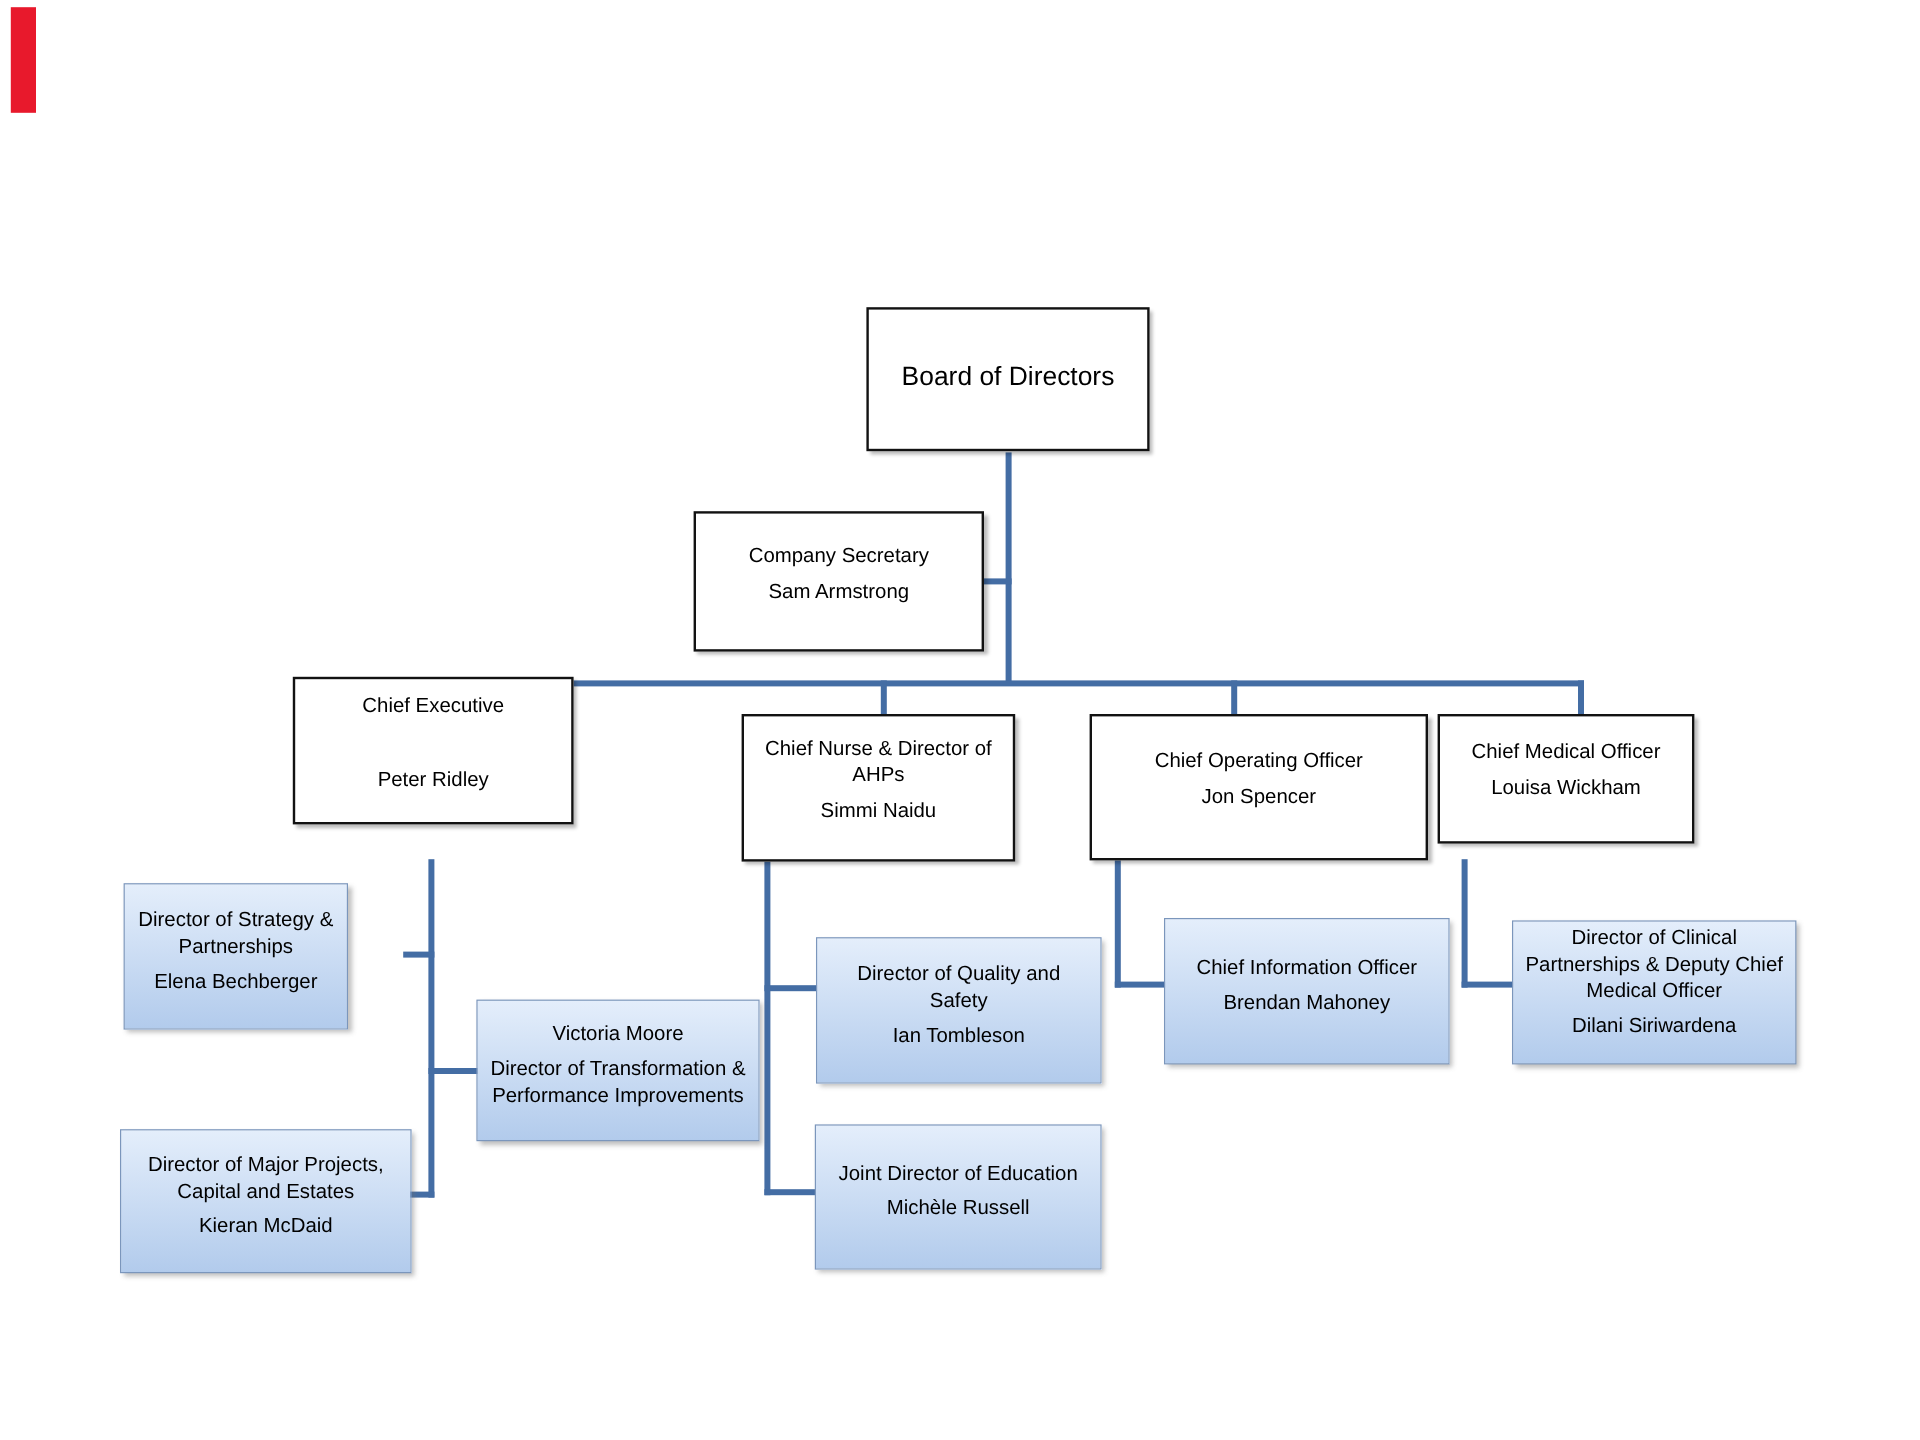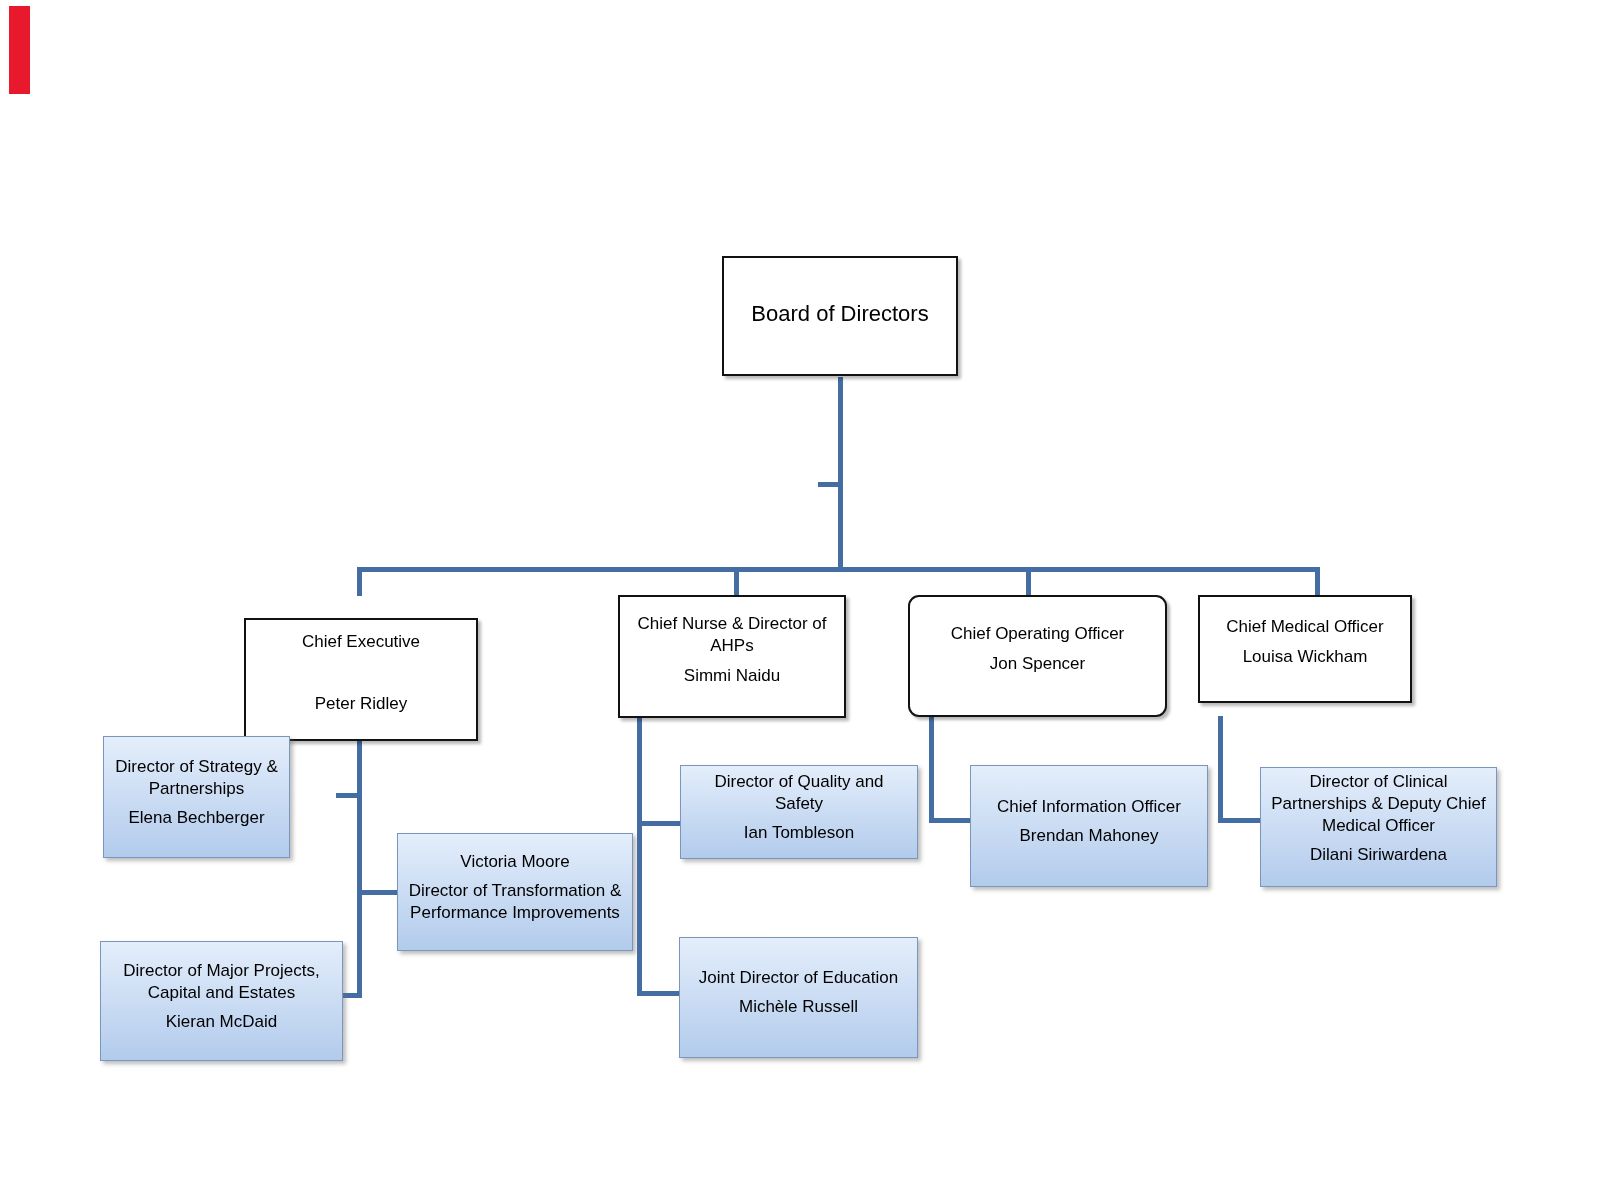--- a/index.html
+++ b/index.html
@@ -71,33 +71,37 @@
   <div class="line v" style="left:929px; top:716px; height:107px;"></div>
   <div class="line h" style="left:929px; top:818px; width:42px;"></div>
 
   <div class="line v" style="left:1218px; top:716px; height:107px;"></div>
   <div class="line h" style="left:1218px; top:818px; width:43px;"></div>
 
   <div class="box white board" style="left:722px; top:256px; width:236px; height:120px;">
     <div class="board-title">Board of Directors</div>
   </div>
 
+  <div class="box white" style="left:578px; top:426px; width:242px; height:117px;">
+    <div class="role">Company Secretary</div>
+    <div class="name">Sam Armstrong</div>
+  </div>
 
-  <div class="box white" style="left:244px; top:618px; width:234px; height:123px;gap:40px;">
+  <div class="box white" style="left:244px; top:564px; width:234px; height:123px;gap:40px;">
     <div class="role">Chief Executive</div>
     <div class="name">Peter Ridley</div>
   </div>
 
   <div class="box white" style="left:618px; top:595px; width:228px; height:123px;">
     <div class="role">Chief Nurse &amp; Director of
 AHPs</div>
     <div class="name">Simmi Naidu</div>
   </div>
 
-  <div class="box white" style="left:908px; top:595px; width:259px; height:122px;border-radius:11px;">
+  <div class="box white" style="left:908px; top:595px; width:282px; height:122px;">
     <div class="role">Chief Operating Officer</div>
     <div class="name">Jon Spencer</div>
   </div>
 
   <div class="box white" style="left:1198px; top:595px; width:214px; height:108px;">
     <div class="role">Chief Medical Officer</div>
     <div class="name">Louisa Wickham</div>
   </div>
 
   <div class="box blue" style="left:103px; top:736px; width:187px; height:122px;">
@@ -111,21 +115,21 @@
     <div class="role">Director of Transformation &amp;
 Performance Improvements</div>
   </div>
 
   <div class="box blue" style="left:100px; top:941px; width:243px; height:120px;">
     <div class="role">Director of Major Projects,
 Capital and Estates</div>
     <div class="name">Kieran McDaid</div>
   </div>
 
-  <div class="box blue" style="left:680px; top:765px; width:238px; height:94px;">
+  <div class="box blue" style="left:680px; top:781px; width:238px; height:122px;">
     <div class="role">Director of Quality and
 Safety</div>
     <div class="name">Ian Tombleson</div>
   </div>
 
   <div class="box blue" style="left:970px; top:765px; width:238px; height:122px;">
     <div class="role">Chief Information Officer</div>
     <div class="name">Brendan Mahoney</div>
   </div>
 

